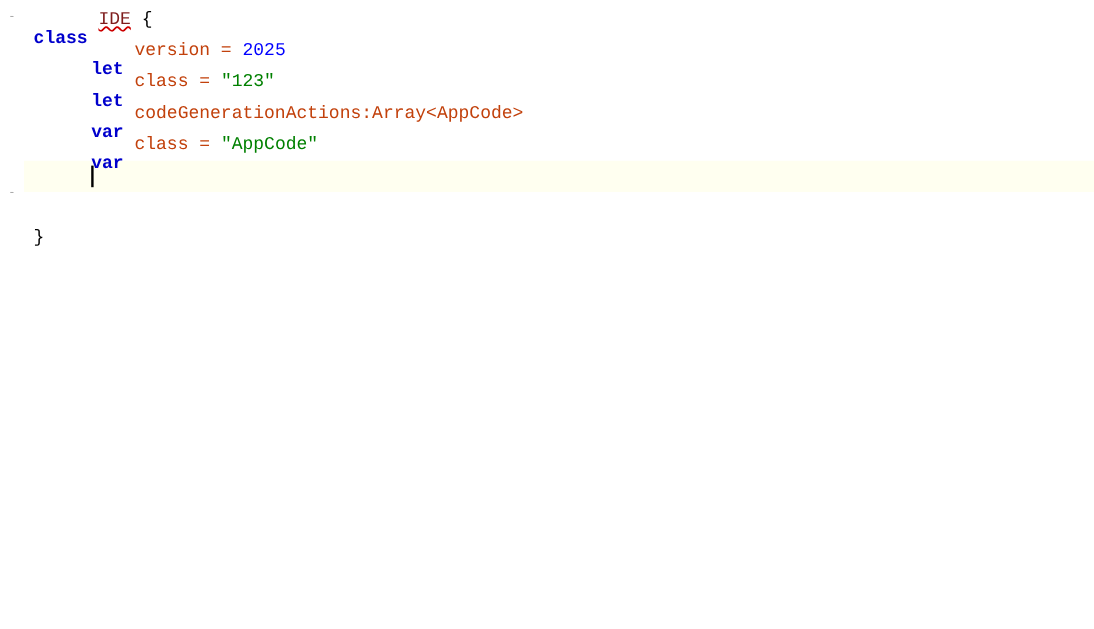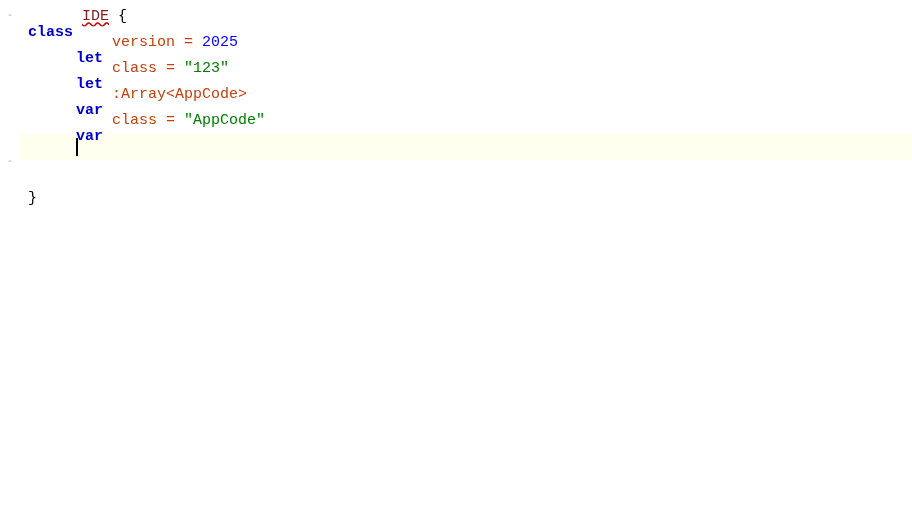--- a/index.html
+++ b/index.html
@@ -155,20 +155,21 @@
       <span class="plain">&nbsp;</span>
       <span class="plain">class</span>
       <span class="plain">&nbsp;=&nbsp;</span>
       <span class="string">"123"</span>
     </div>
 
     <div class="code-line">
       <span class="indent"></span>
       <span class="kw">var</span>
       <span class="plain">&nbsp;</span>
+      <span class="plain">codeGenerationActions</span>
       <span class="plain">:</span>
       <span class="type">Array</span>
       <span class="plain">&lt;</span>
       <span class="plain">AppCode</span>
       <span class="plain">&gt;</span>
     </div>
 
     <div class="code-line">
       <span class="indent"></span>
       <span class="kw">var</span>

